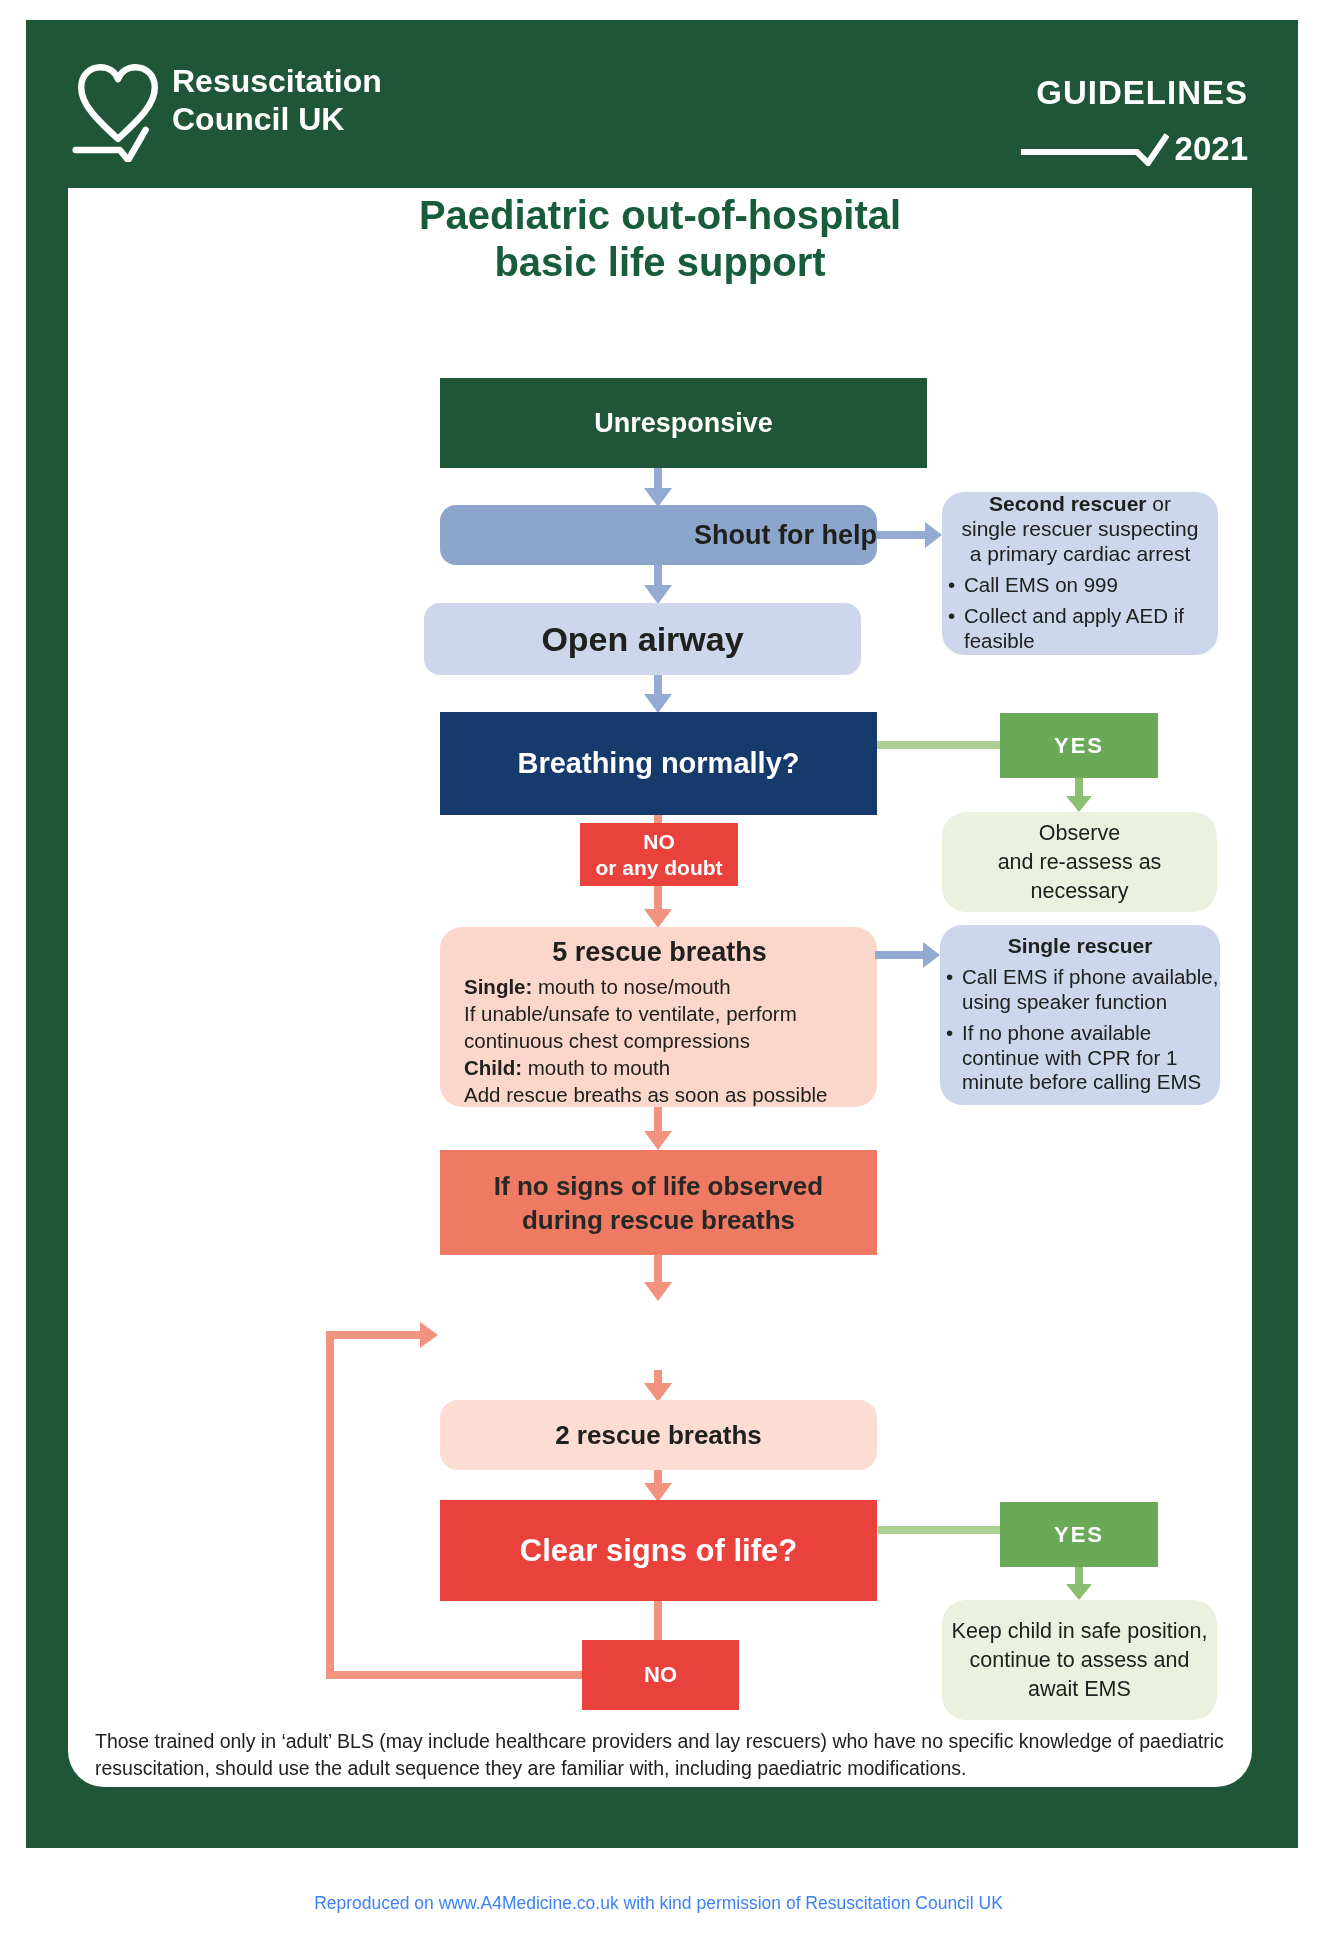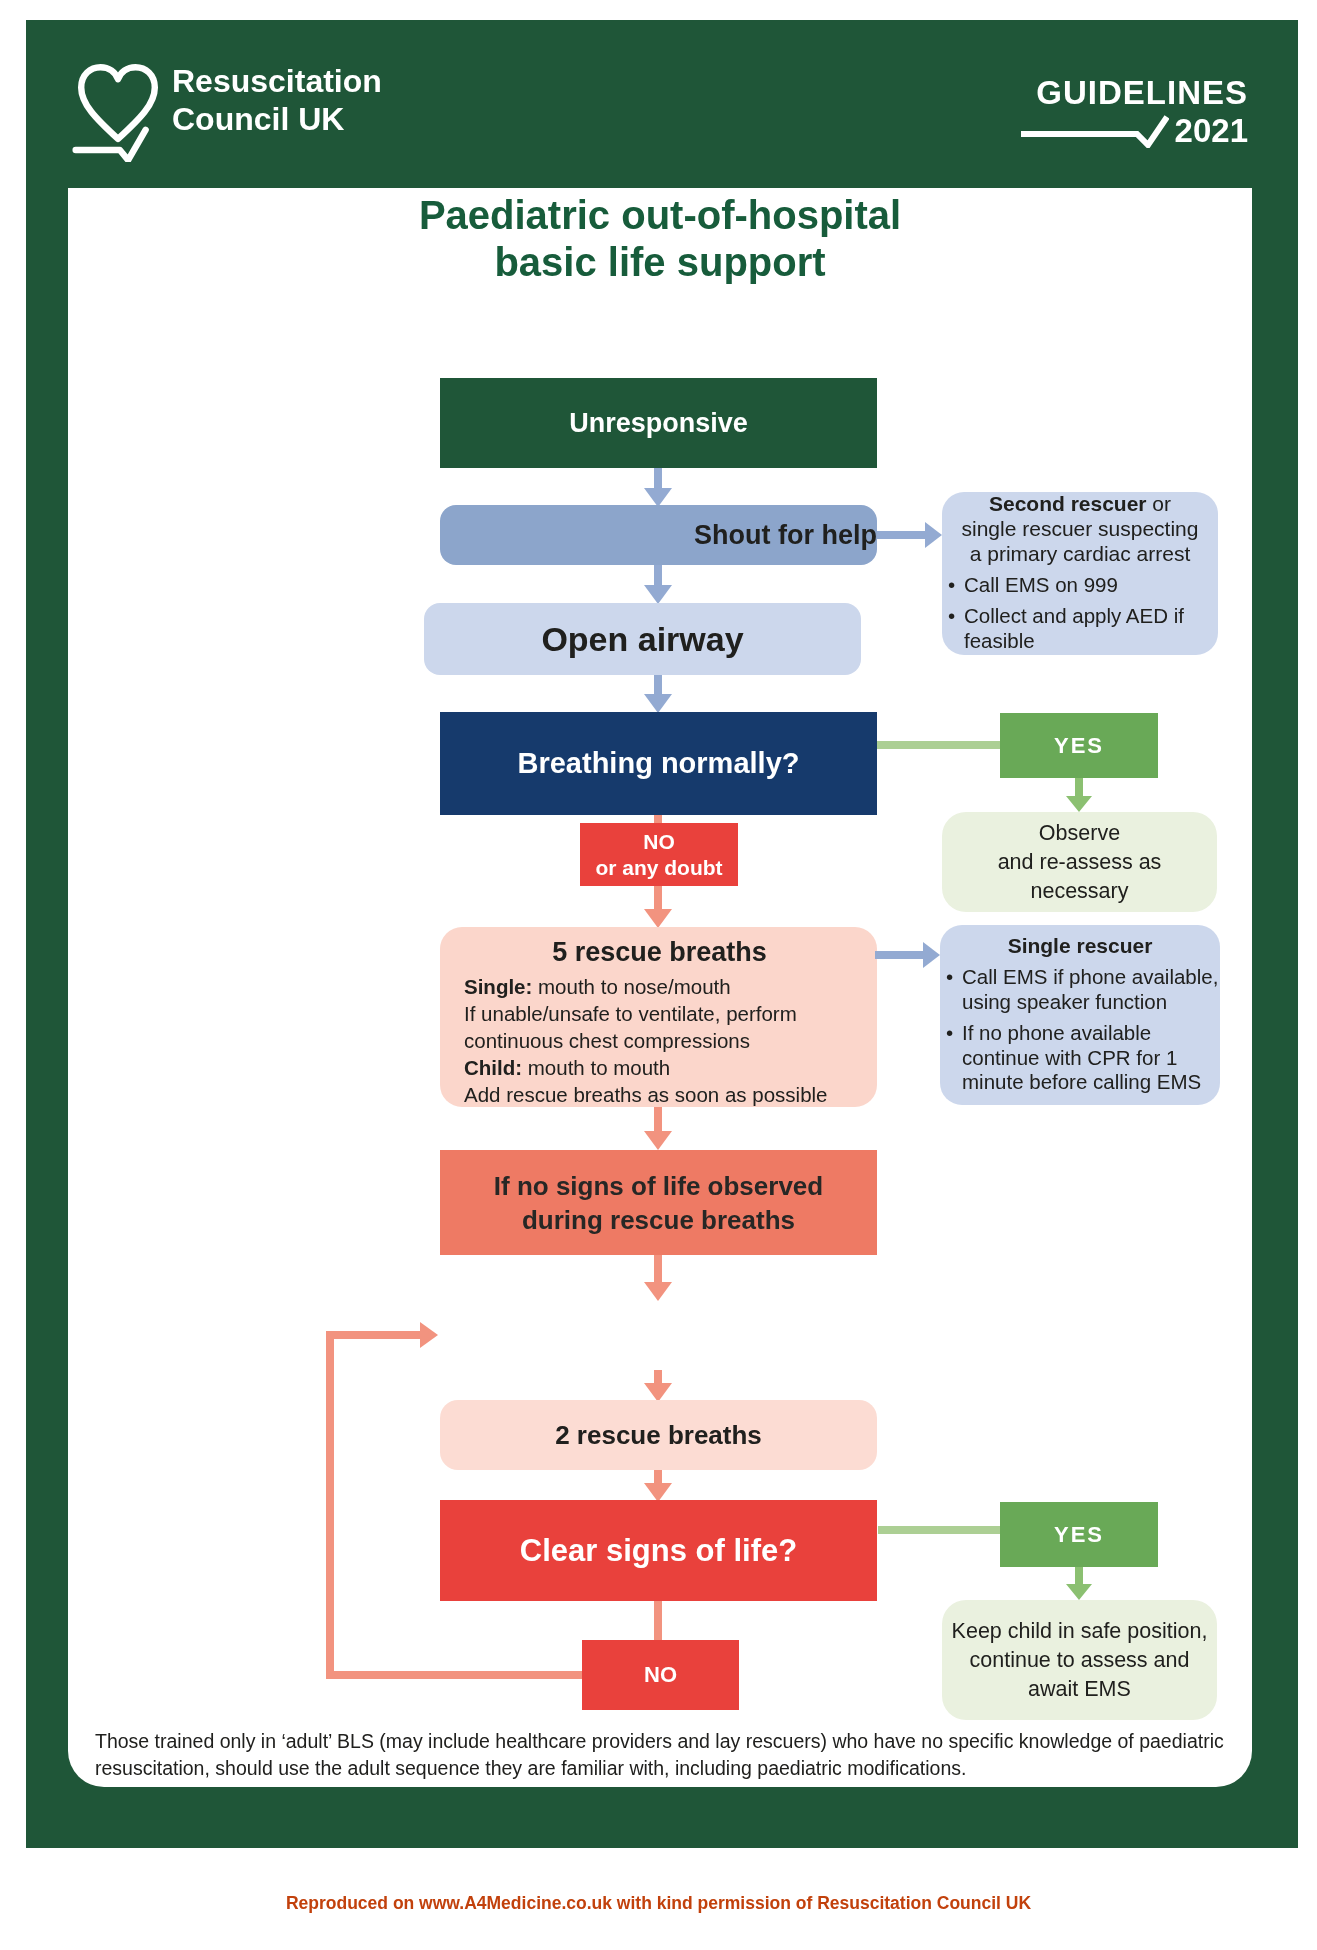--- a/index.html
+++ b/index.html
@@ -27,31 +27,31 @@
   .shaft-gline{background:#ACCF94;}
   .shaft-ghead{background:#8BC071;}
   .head-down-blue{width:0;height:0;border-left:14px solid transparent;border-right:14px solid transparent;border-top:19px solid #93AAD2;}
   .head-down-salmon{width:0;height:0;border-left:14px solid transparent;border-right:14px solid transparent;border-top:19px solid #F2937F;}
   .head-down-green{width:0;height:0;border-left:13px solid transparent;border-right:13px solid transparent;border-top:16px solid #8BC071;}
   .head-right-blue{width:0;height:0;border-top:13px solid transparent;border-bottom:13px solid transparent;border-left:17px solid #93AAD2;}
   .head-right-salmon{width:0;height:0;border-top:13px solid transparent;border-bottom:13px solid transparent;border-left:18px solid #F2937F;}
   .title{width:1184px;text-align:center;font-weight:bold;font-size:40px;line-height:47px;color:#175C3B;}
   .brand{font-size:32px;line-height:38px;font-weight:bold;color:#ffffff;}
   .gl-word{font-size:33px;font-weight:bold;color:#ffffff;letter-spacing:1px;text-align:right;}
-  .gl-row2{display:flex;align-items:center;justify-content:flex-end;margin-top:0px;}
+  .gl-row2{display:flex;align-items:center;justify-content:flex-end;margin-top:18px;}
   .gl-year{font-size:33px;font-weight:bold;color:#ffffff;margin-left:6px;}
   .note-head{font-size:21px;line-height:25px;font-weight:bold;}
   .note-line{font-size:21px;line-height:25px;}
   .bullets{margin-top:7px;width:100%;padding:0 14px 0 18px;}
   .bullet{position:relative;padding-left:20px;text-align:left;font-size:20.5px;line-height:24.5px;margin-bottom:7px;}
   .bullet::before{content:"\2022";position:absolute;left:4px;}
   .r5-title{font-size:27px;font-weight:bold;margin-bottom:5px;}
   .r5-line{width:100%;text-align:left;font-size:20.5px;line-height:27px;padding:0 2px;}
   .footnote{font-size:19.5px;line-height:27px;text-align:left;}
-  .credit{width:1317px;text-align:center;font-size:17.5px;font-weight:bold;color:#c2410c;}
+  .credit{width:1317px;text-align:center;font-size:17.5px;font-weight:normal;color:#3b82f6;}
 </style>
 </head>
 <body>
 
 <div class="page">
 
   <div class="abs frame" style="left:26px;top:20px;width:1272px;height:1828px;"></div>
 
   <div class="abs card" style="left:68px;top:188px;width:1184px;height:1599px;"></div>
 
@@ -72,21 +72,21 @@
       </svg>
       <span class="gl-year">2021</span>
     </div>
   </div>
 
   <div class="abs title" style="left:68px;top:192px;">
     <div>Paediatric out-of-hospital</div>
     <div>basic life support</div>
   </div>
 
-  <div class="box green-dk white b" style="left:440px;top:378px;width:437px;height:90px;font-size:27px;">
+  <div class="box green-dk white b" style="left:440px;top:378px;width:487px;height:90px;font-size:27px;">
     <div>Unresponsive</div>
   </div>
 
   <div class="abs shaft-blue" style="left:654px;top:468px;width:8px;height:20px;"></div>
   <div class="abs head-down-blue" style="left:644px;top:488px;"></div>
 
   <div class="box steel b" style="left:440px;top:505px;width:437px;height:60px;font-size:27px;">
     <div>Shout for help</div>
   </div>
 

